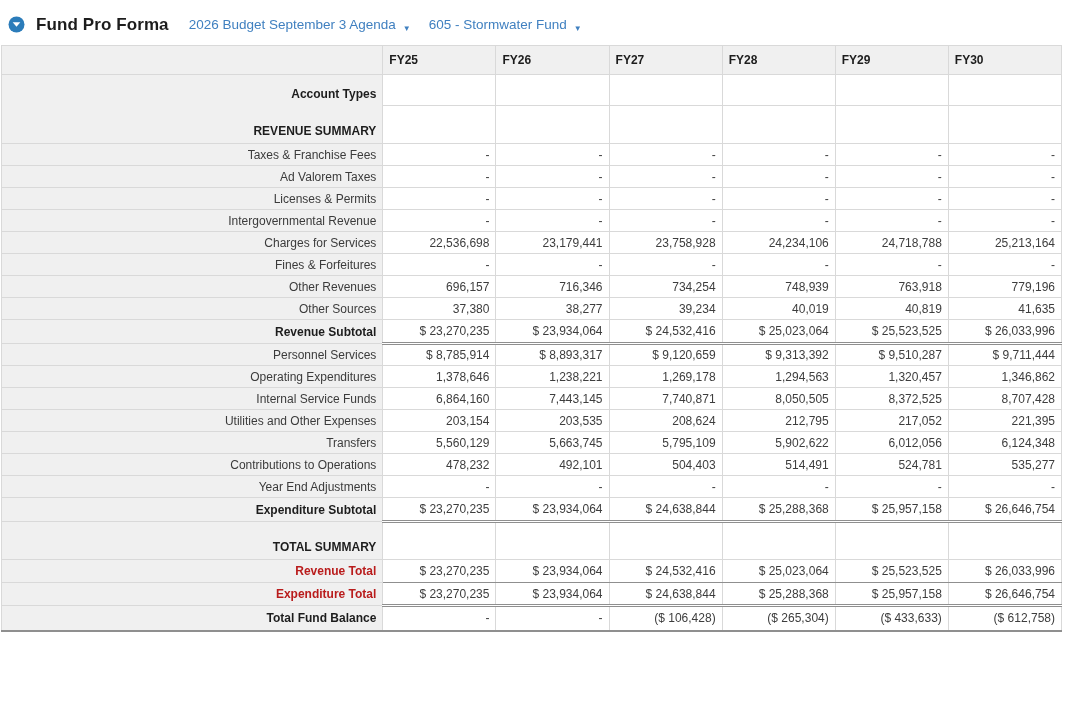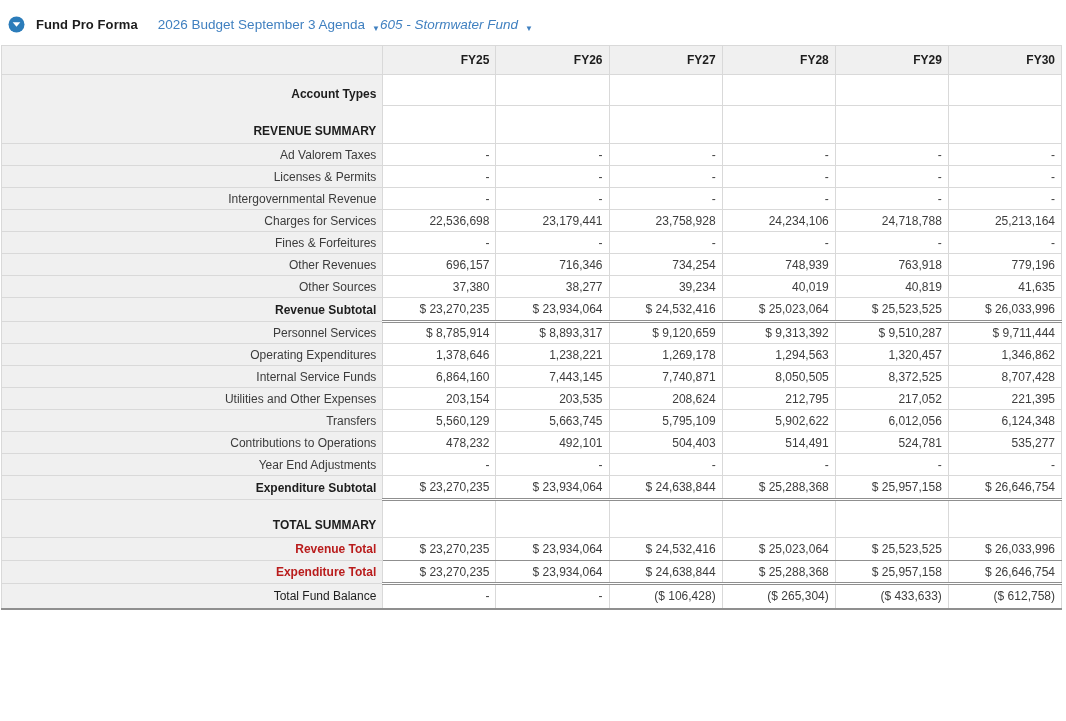--- a/index.html
+++ b/index.html
@@ -17,29 +17,29 @@
     color:#3b3b3b;
   }
 
   
   .topbar{
     display:flex;align-items:center;
     padding:11px 0 0 8px;height:38px;
   }
   .toggle-btn{display:inline-flex;align-items:center;cursor:pointer;}
   .page-title{
-    font-weight:bold;font-size:13px;color:#1d1d1d;
+    font-weight:bold;font-size:17px;color:#1d1d1d;
     margin-left:11px;letter-spacing:.1px;text-align:right;
   }
   .dropdown{
     display:inline-flex;align-items:flex-end;cursor:pointer;
     color:var(--accent);font-size:13.5px;
   }
   .dropdown.first{margin-left:20px;}
-  .dropdown + .dropdown{font-style:italic;}
+  .dropdown + .dropdown{margin-left:18px;}
   .caret{
     font-size:8px;color:var(--accent);margin-left:7px;line-height:1;
     transform:translateY(1px);
   }
 
   
   table.proforma{
     border-collapse:collapse;table-layout:fixed;
     margin:7px 0 0 1px;width:1061px;
     font-size:12px;
@@ -53,21 +53,21 @@
   }
   
   .proforma th.lbl{
     background:var(--label-bg);
     text-align:right;font-weight:normal;color:#3b3b3b;
   }
   .proforma th.corner{background:var(--label-bg);}
   
   .proforma th.col-head{
     background:var(--label-bg);
-    font-weight:bold;color:#1d1d1d;text-align:right;
+    font-weight:bold;color:#1d1d1d;text-align:left;
     height:29px;font-size:12px;
   }
   
   .proforma td.num{
     background:#ffffff;text-align:right;color:#3d3d3d;
   }
 
   
   tr.r-section th.lbl, tr.r-section td.num{height:38px;}
   tr.r-section th.lbl{
@@ -95,21 +95,21 @@
   }
   tr.r-total td.num{
     border-top:1px solid var(--dark-line);
     border-bottom:1px solid var(--dark-line);
   }
   tr.r-totalexp td.num{
     border-bottom:3px double var(--dark-line);
   }
 
   tr.r-grand th.lbl, tr.r-grand td.num{height:25px;}
-  tr.r-grand th.lbl{font-weight:normal;color:#1d1d1d;}
+  tr.r-grand th.lbl{font-weight:bold;color:#1d1d1d;}
   tr.r-grand td.num{border-bottom:2px solid var(--dark-line);}
 </style>
 </head>
 <body>
 
 <div class="topbar">
   <span class="toggle-btn">
     <span style="display:inline-flex;">
       <svg width="17" height="17" viewBox="0 0 17 17" aria-hidden="true">
         <circle cx="8.5" cy="8.5" r="8" fill="#2b7cba"></circle>
@@ -164,20 +164,29 @@
       <tr class="r-section">
         <th class="lbl">REVENUE SUMMARY</th>
         <td class="num"></td>
         <td class="num"></td>
         <td class="num"></td>
         <td class="num"></td>
         <td class="num"></td>
         <td class="num"></td>
       </tr>
       <tr class="r-data">
+        <th class="lbl">Taxes &amp; Franchise Fees</th>
+        <td class="num">-</td>
+        <td class="num">-</td>
+        <td class="num">-</td>
+        <td class="num">-</td>
+        <td class="num">-</td>
+        <td class="num">-</td>
+      </tr>
+      <tr class="r-data">
         <th class="lbl">Ad Valorem Taxes</th>
         <td class="num">-</td>
         <td class="num">-</td>
         <td class="num">-</td>
         <td class="num">-</td>
         <td class="num">-</td>
         <td class="num">-</td>
       </tr>
       <tr class="r-data">
         <th class="lbl">Licenses &amp; Permits</th>

